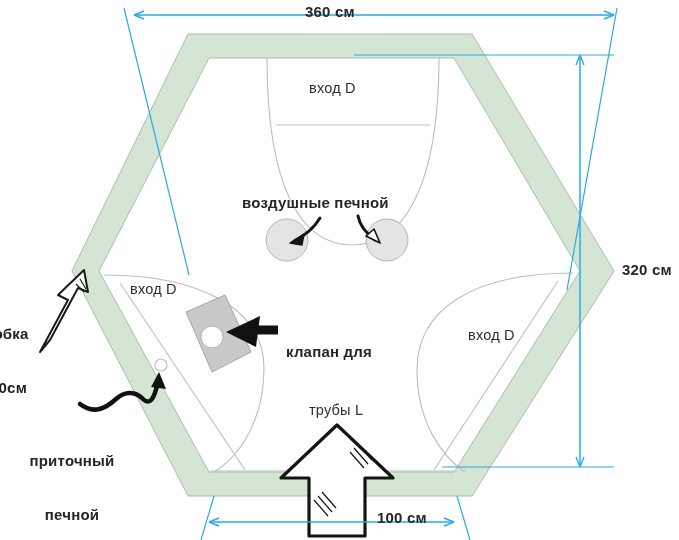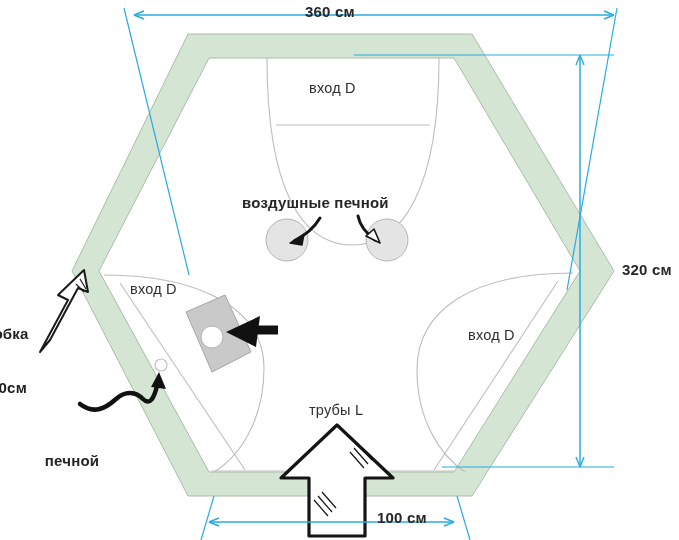--- a/index.html
+++ b/index.html
@@ -175,23 +175,25 @@
 
   <div class="lbl lbl-entry" style="left:128px; top:281px;">вход D</div>
 
   <div class="lbl lbl-entry" style="left:466px; top:327px;">вход D</div>
 
   <div class="lbl lbl-entry" style="left:307px; top:402px;">трубы L</div>
 
   <div class="lbl lbl-note" style="left:240px; top:194px;">воздушные печной</div>
 
   <div class="lbl lbl-note" style="left:277px; top:306px; width:100px;">
+    <div>клапан для</div>
   </div>
 
   <div class="lbl lbl-note-left" style="left:18px; top:415px; width:104px;">
+    <div>приточный</div>
     <div>печной</div>
   </div>
 
   <div class="lbl lbl-skirt" style="left:-12px; top:288px; width:66px;">
     <div>юбка</div>
     <div>30см</div>
   </div>
 
 </div>
 

